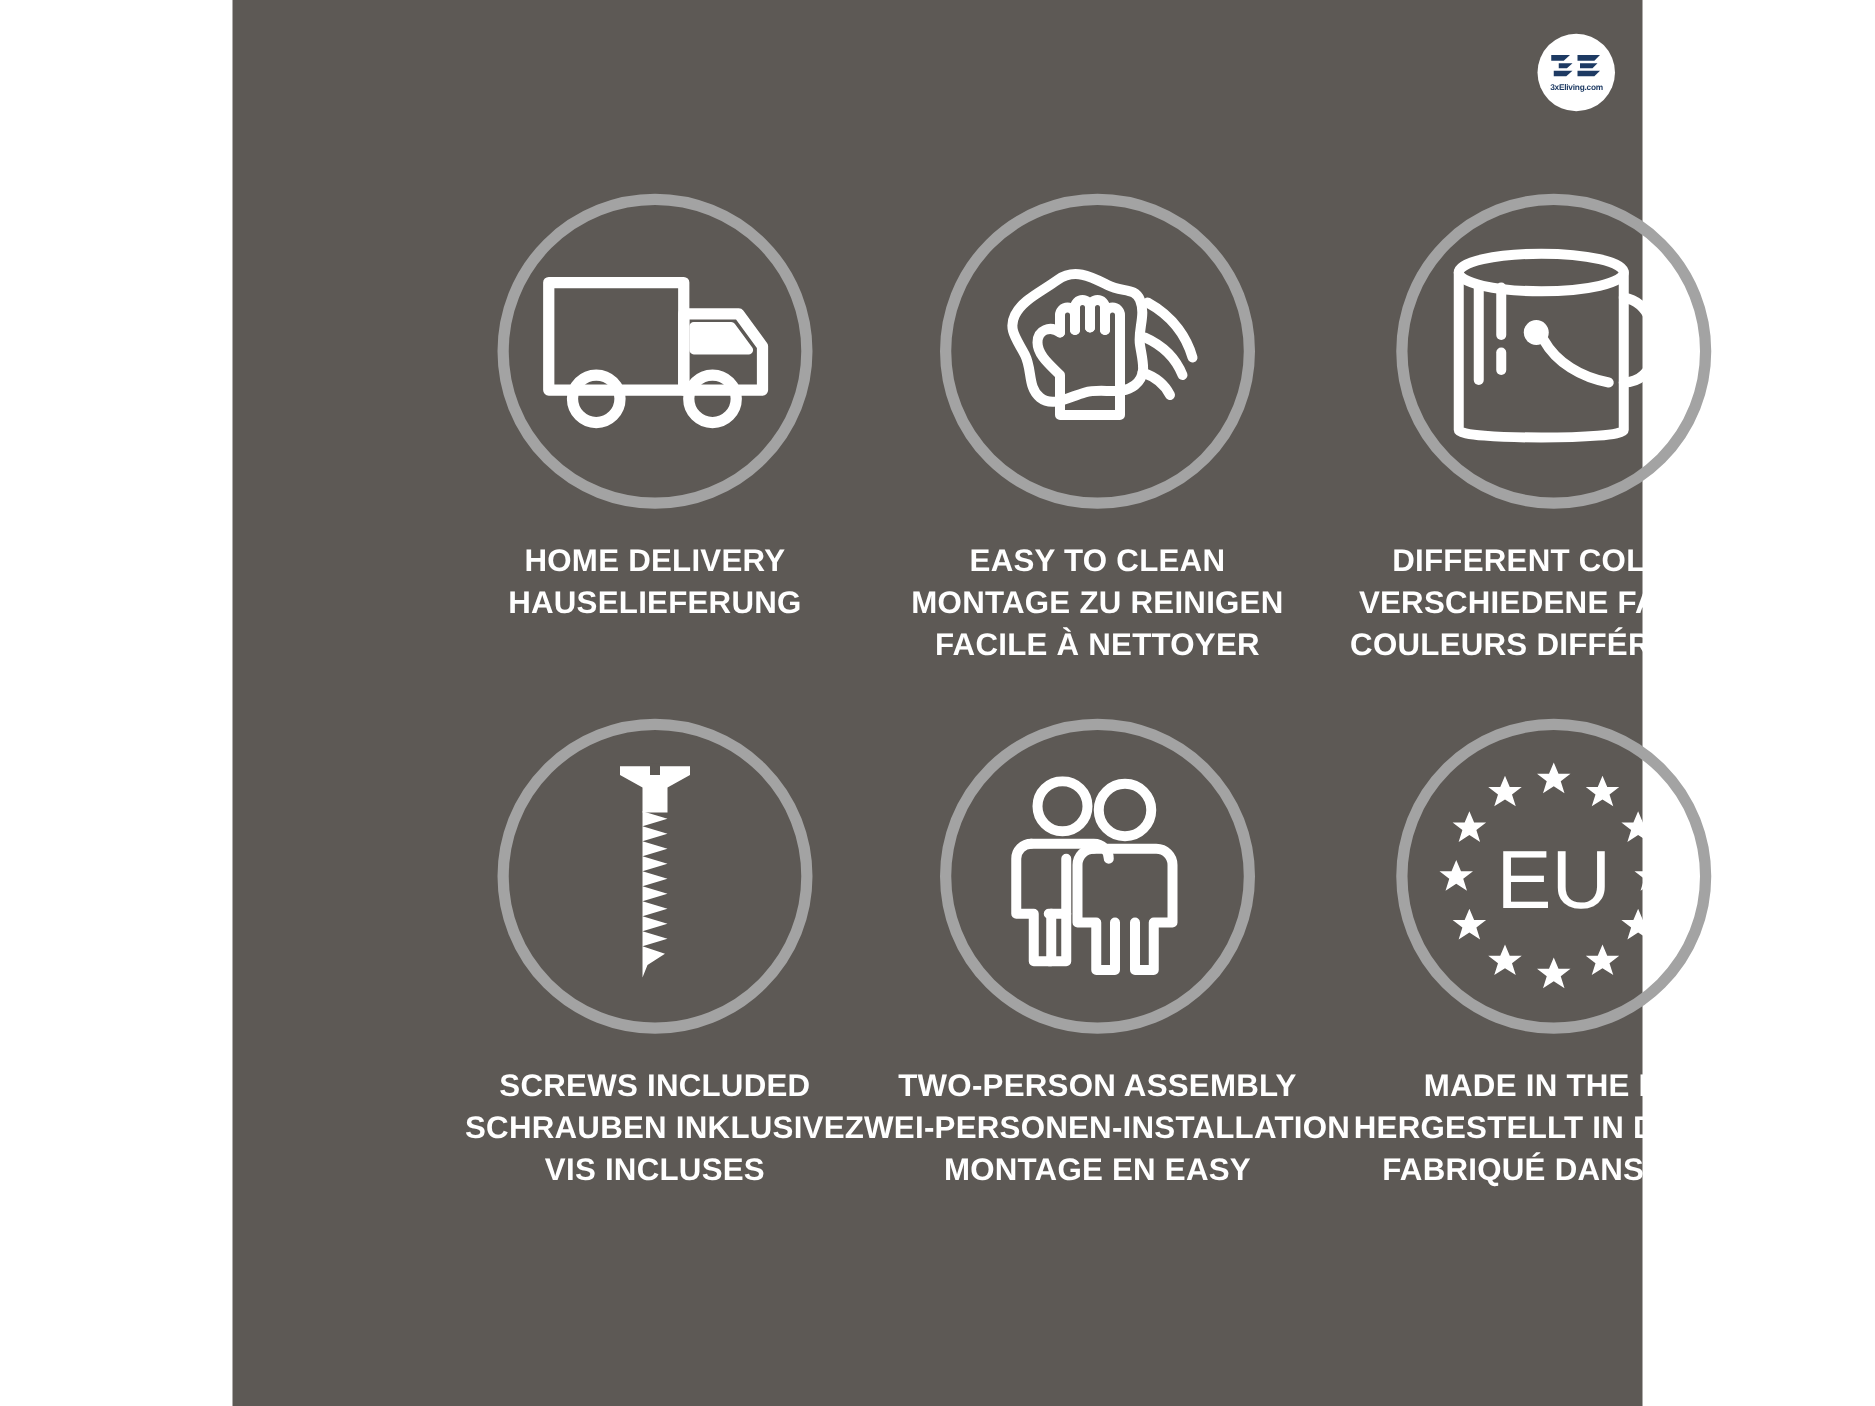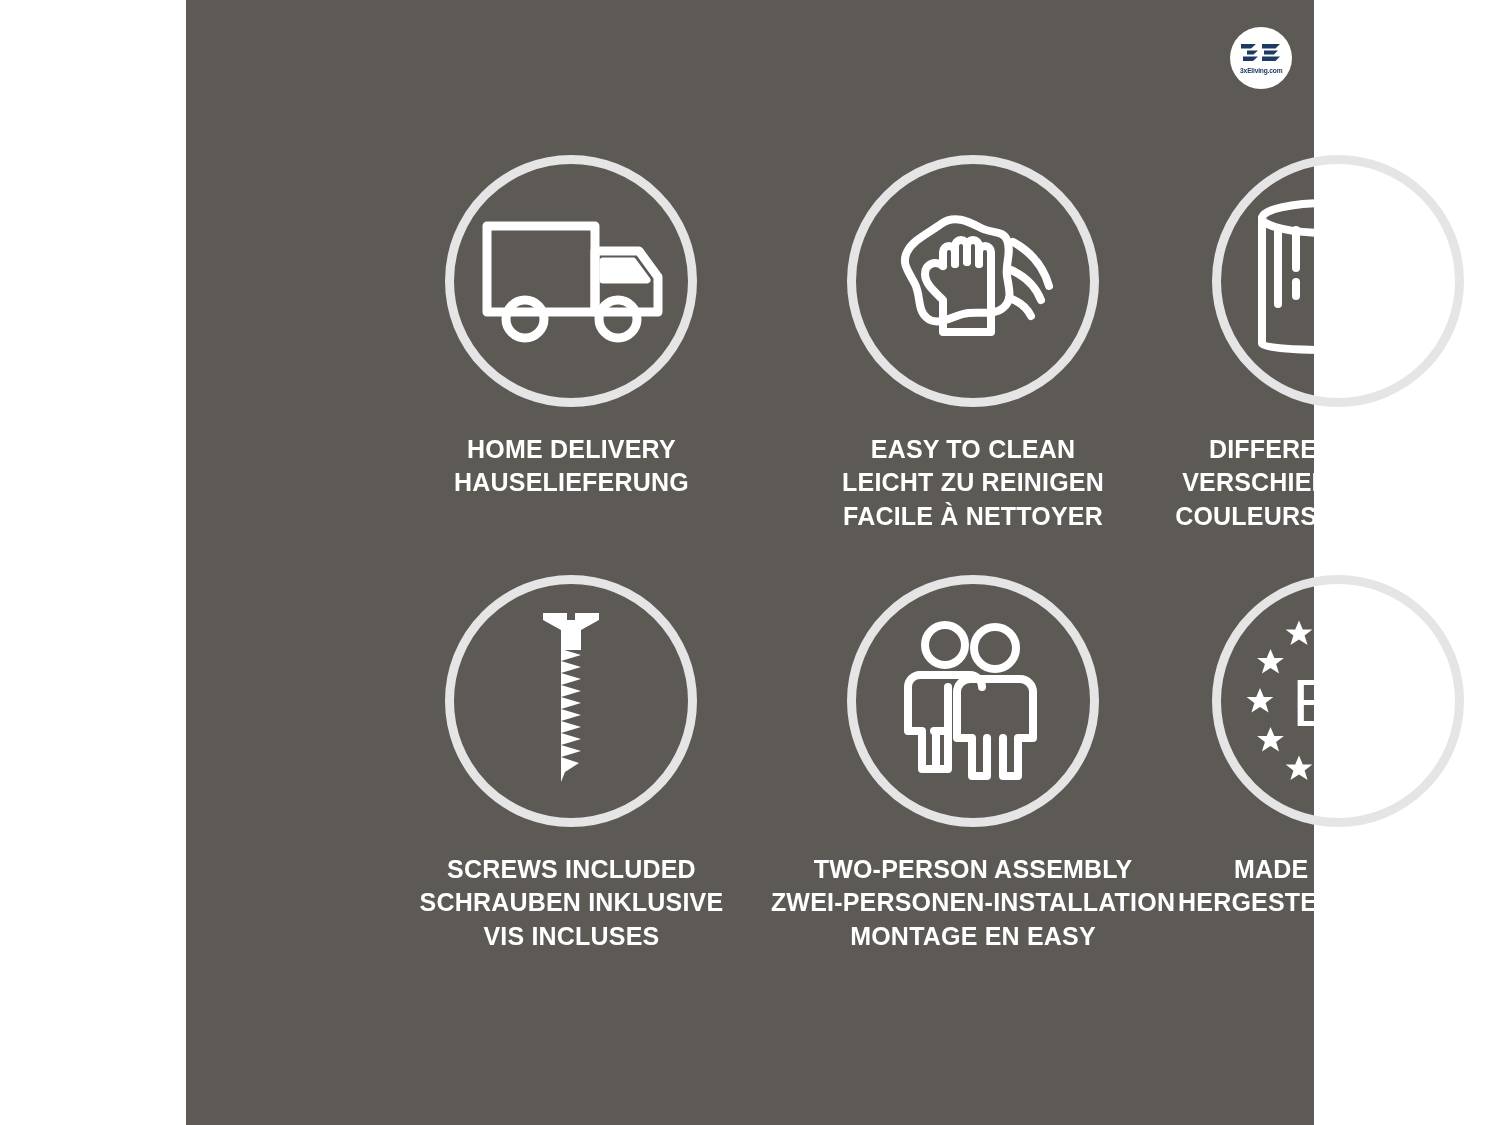--- a/index.html
+++ b/index.html
@@ -56,38 +56,38 @@
     transform: scale(0.95);
   }
 
   #grid {
     position: absolute;
     left: 186px;
     top: 0;
     width: 1128px;
     height: 817px;
     display: grid;
-    grid-template-columns: repeat(2, 1fr);
+    grid-template-columns: repeat(4, 1fr);
     grid-template-rows: 155px 420px 420px 130px;
     grid-auto-flow: row;
   }
   .cell {
     display: flex;
     flex-direction: column;
     align-items: center;
     justify-content: flex-start;
   }
   .cell.row1 { grid-row: 2; }
   .cell.row2 { grid-row: 3; }
 
   .icon-circle {
     width: 252px;
     height: 252px;
     border-radius: 50%;
-    border: 9px solid #e5e5e5;
+    border: 9px solid #a3a3a3;
     box-sizing: border-box;
     display: flex;
     align-items: center;
     justify-content: center;
     position: relative;
     text-align: center;
   }
   .icon-circle svg { display: block; }
 
   .caption {
@@ -158,21 +158,21 @@
               <path d="M96 58 v-12 a6 6 0 0 1 12 0 v22"></path>
               <path d="M60 60 c-8 -6 -18 -2 -18 8 c0 10 10 18 18 26 v32 h48 V68"></path>
               <path d="M130 36 c22 12 32 30 36 44"></path>
               <path d="M128 64 c18 8 26 20 30 30"></path>
               <path d="M126 92 c12 4 18 10 22 18"></path>
             </g>
           </svg>
         </div>
         <div class="caption">
           <span class="line">EASY TO CLEAN</span>
-          <span class="line">LEICHT ZU REINIGEN</span>
+          <span class="line">MONTAGE ZU REINIGEN</span>
           <span class="line">FACILE À NETTOYER</span>
         </div>
       </div>
 
       <div class="cell row2">
         <div class="icon-circle">
           <svg width="80" height="185" viewBox="0 0 80 185" aria-hidden="true">
             <g fill="#ffffff" stroke="none">
               <path d="M12 4 h56 v7 l-18 10 v20 h-20 v-20 l-18 -10 z"></path>
               <path d="M36 2 h8 v9 h-8 z" fill="#5d5955"></path>
@@ -286,18 +286,19 @@
                     <polygon points="0,-13 3.8,-4 13.4,-4 5.6,2 8.6,11.5 0,6 -8.6,11.5 -5.6,2 -13.4,-4 -3.8,-4"></polygon>
                   </g>
               </g>
               <text x="100" y="125" text-anchor="middle" font-family="Liberation Sans, sans-serif" font-size="66" fill="#ffffff">EU</text>
             </g>
           </svg>
         </div>
         <div class="caption">
           <span class="line">MADE IN THE EU</span>
           <span class="line">HERGESTELLT IN DER EU</span>
+          <span class="line">FABRIQUÉ DANS L'UE</span>
         </div>
       </div>
 
     </div>
   </div>
 </div>
 
 </body></html>

